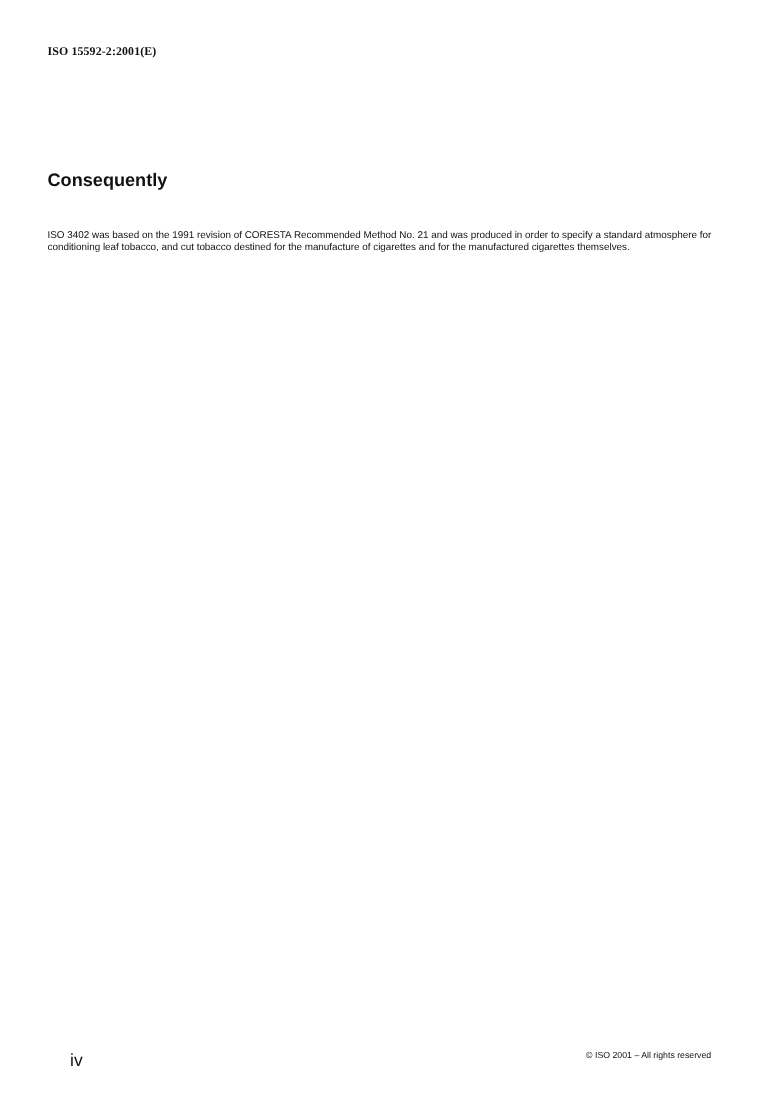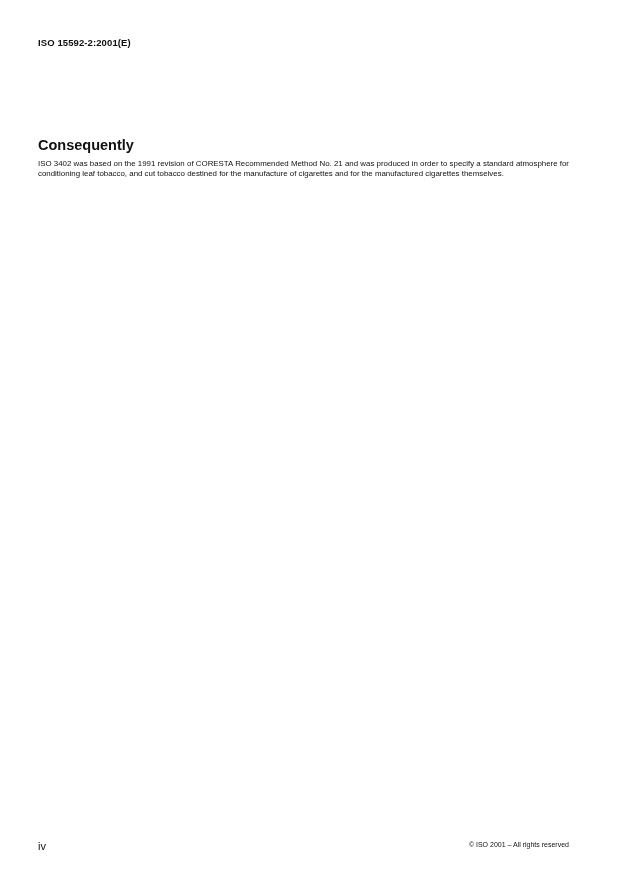--- a/index.html
+++ b/index.html
@@ -15,46 +15,47 @@
     font-family: "Liberation Sans", sans-serif;
     color: #111111;
   }
   .page-header {
     position: absolute;
     left: 38px;
     top: 37px;
     font-size: 9.5px;
     font-weight: bold;
     letter-spacing: 0.1px;
+    font-family: Liberation Serif, serif;
   }
   .section-title {
     position: absolute;
     left: 38px;
     top: 137px;
     font-size: 14.5px;
     font-weight: bold;
     margin: 0;
   }
   .body {
     position: absolute;
     left: 38px;
-    top: 159px;
+    top: 183px;
     width: 531px;
   }
   .para {
     font-size: 7.9px;
     line-height: 9.6px;
     text-align: justify;
     margin: 0 0 10.6px 0;
   }
   .footer-left {
     position: absolute;
-    left: 38px;
+    left: 56px;
     top: 840px;
-    font-size: 11px;
+    font-size: 14px;
   }
   .footer-right {
     position: absolute;
     right: 50px;
     top: 841px;
     font-size: 7px;
   }
 </style>
 </head>
 <body>

